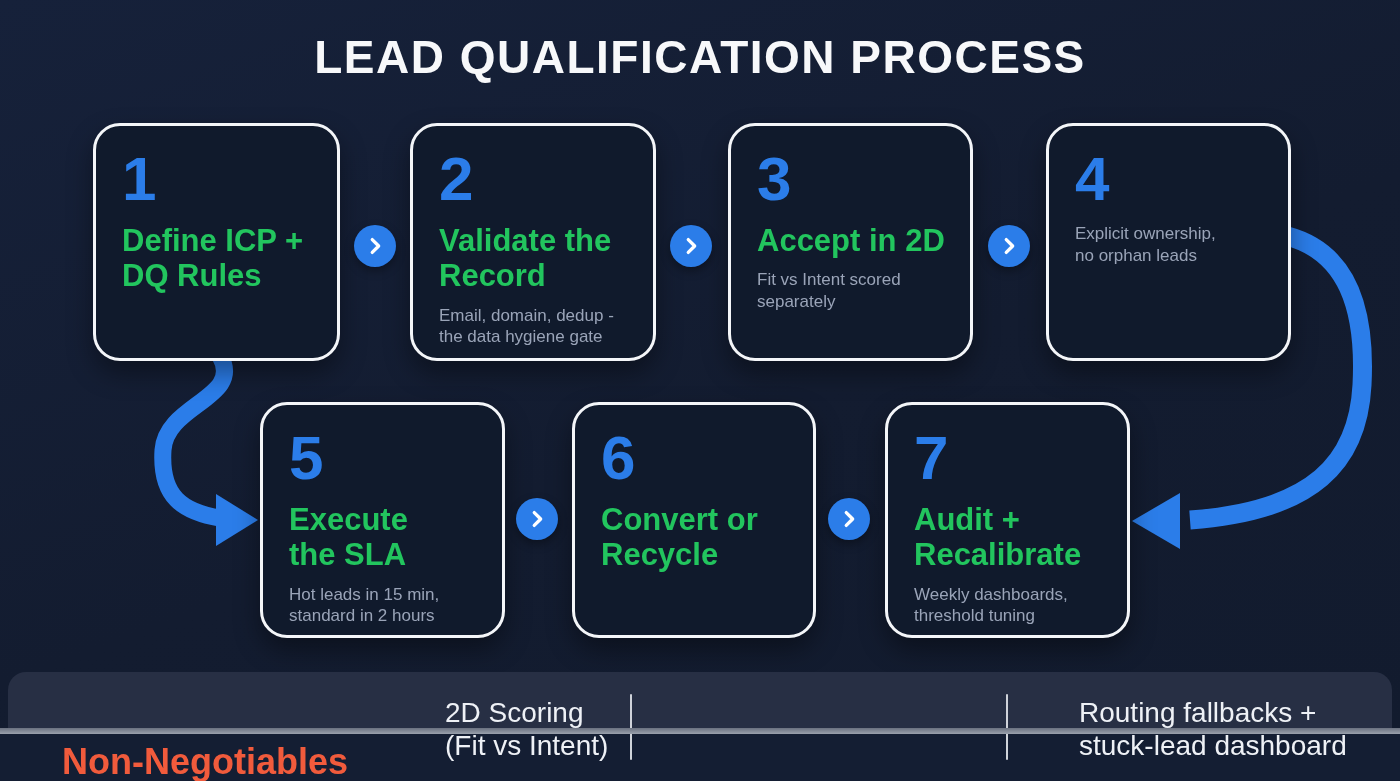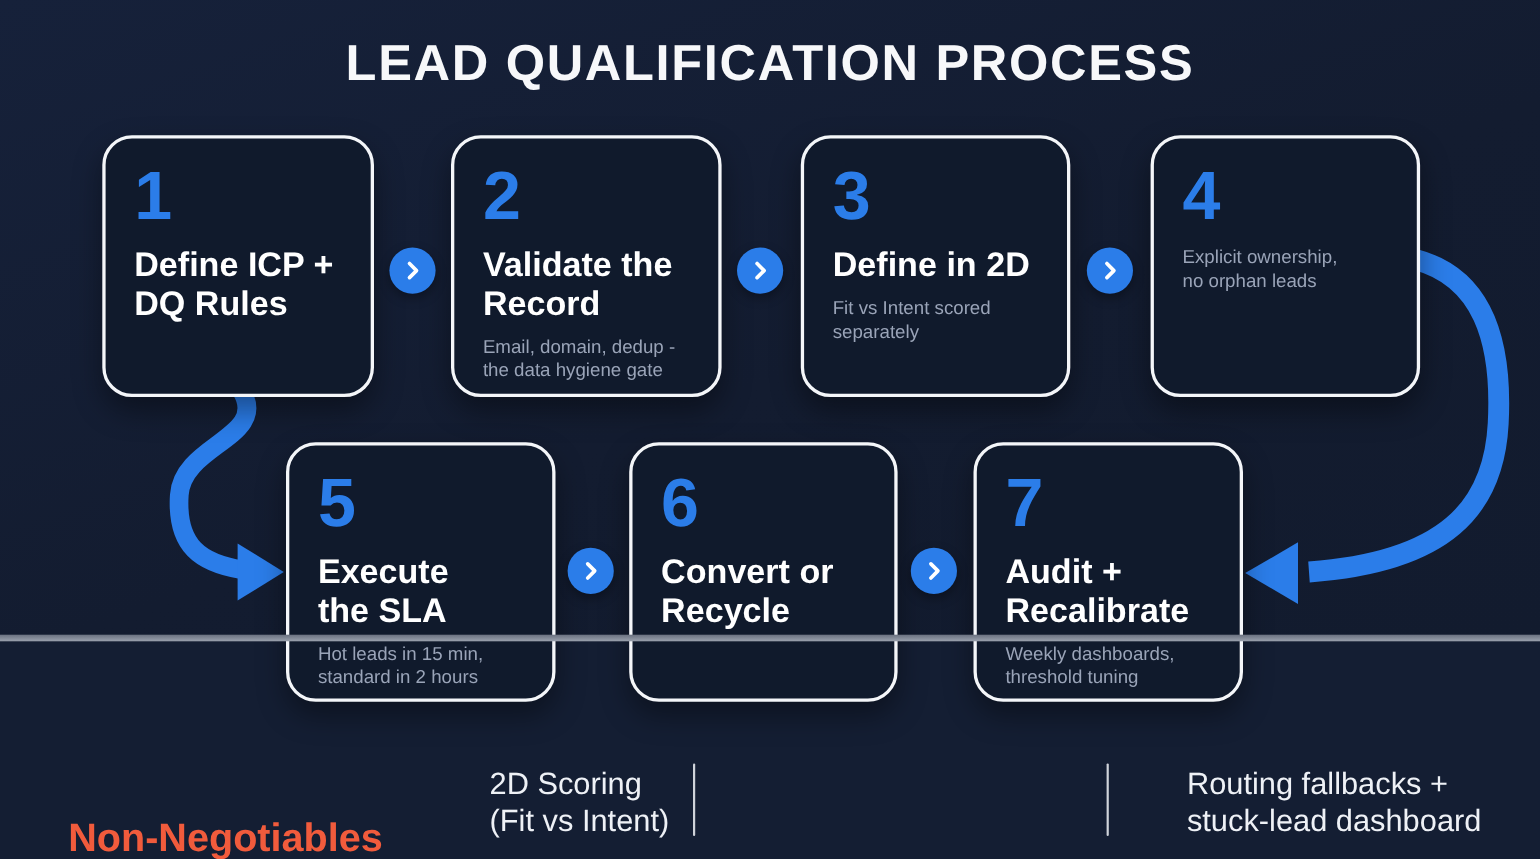--- a/index.html
+++ b/index.html
@@ -5,21 +5,21 @@
   * { margin: 0; padding: 0; box-sizing: border-box; }
   html, body { width: 1400px; height: 781px; }
   body {
     font-family: "Liberation Sans", sans-serif;
     background: #141e33;
     overflow: hidden;
   }
   .canvas {
     position: relative;
     width: 1400px;
-    height: 583px;
+    height: 734px;
     background: linear-gradient(160deg, #16213a 0%, #131c30 55%, #121b2e 100%);
   }
   .page-title {
     position: absolute;
     top: 30px; left: 0;
     width: 100%;
     text-align: center;
     color: #f7f8fa;
     font-size: 46px;
     font-weight: 800;
@@ -45,21 +45,21 @@
     font-size: 62px;
     line-height: 1;
     font-weight: 800;
     color: #2b7de9;
     margin-bottom: 13px;
   }
   .step-title {
     font-size: 31px;
     font-weight: 700;
     line-height: 1.14;
-    color: #ffffff;
+    color: #22c55e;
     white-space: pre-line;
     margin-bottom: 11px;
     margin-top: 11px;
   }
   .step-desc {
     font-size: 17px;
     line-height: 1.28;
     color: #9aa4b8;
     white-space: pre-line;
   }
@@ -161,21 +161,21 @@
   </div>
   <div class="step step2">
     <div class="step-number">2</div>
     <div class="step-title">Validate the
 Record</div>
     <div class="step-desc">Email, domain, dedup -
 the data hygiene gate</div>
   </div>
   <div class="step step3">
     <div class="step-number">3</div>
-    <div class="step-title">Define in 2D</div>
+    <div class="step-title">Accept in 2D</div>
     <div class="step-desc">Fit vs Intent scored
 separately</div>
   </div>
   <div class="step step4">
     <div class="step-number">4</div>
     <div class="step-desc">Explicit ownership,
 no orphan leads</div>
   </div>
 
   <div class="step step5">

